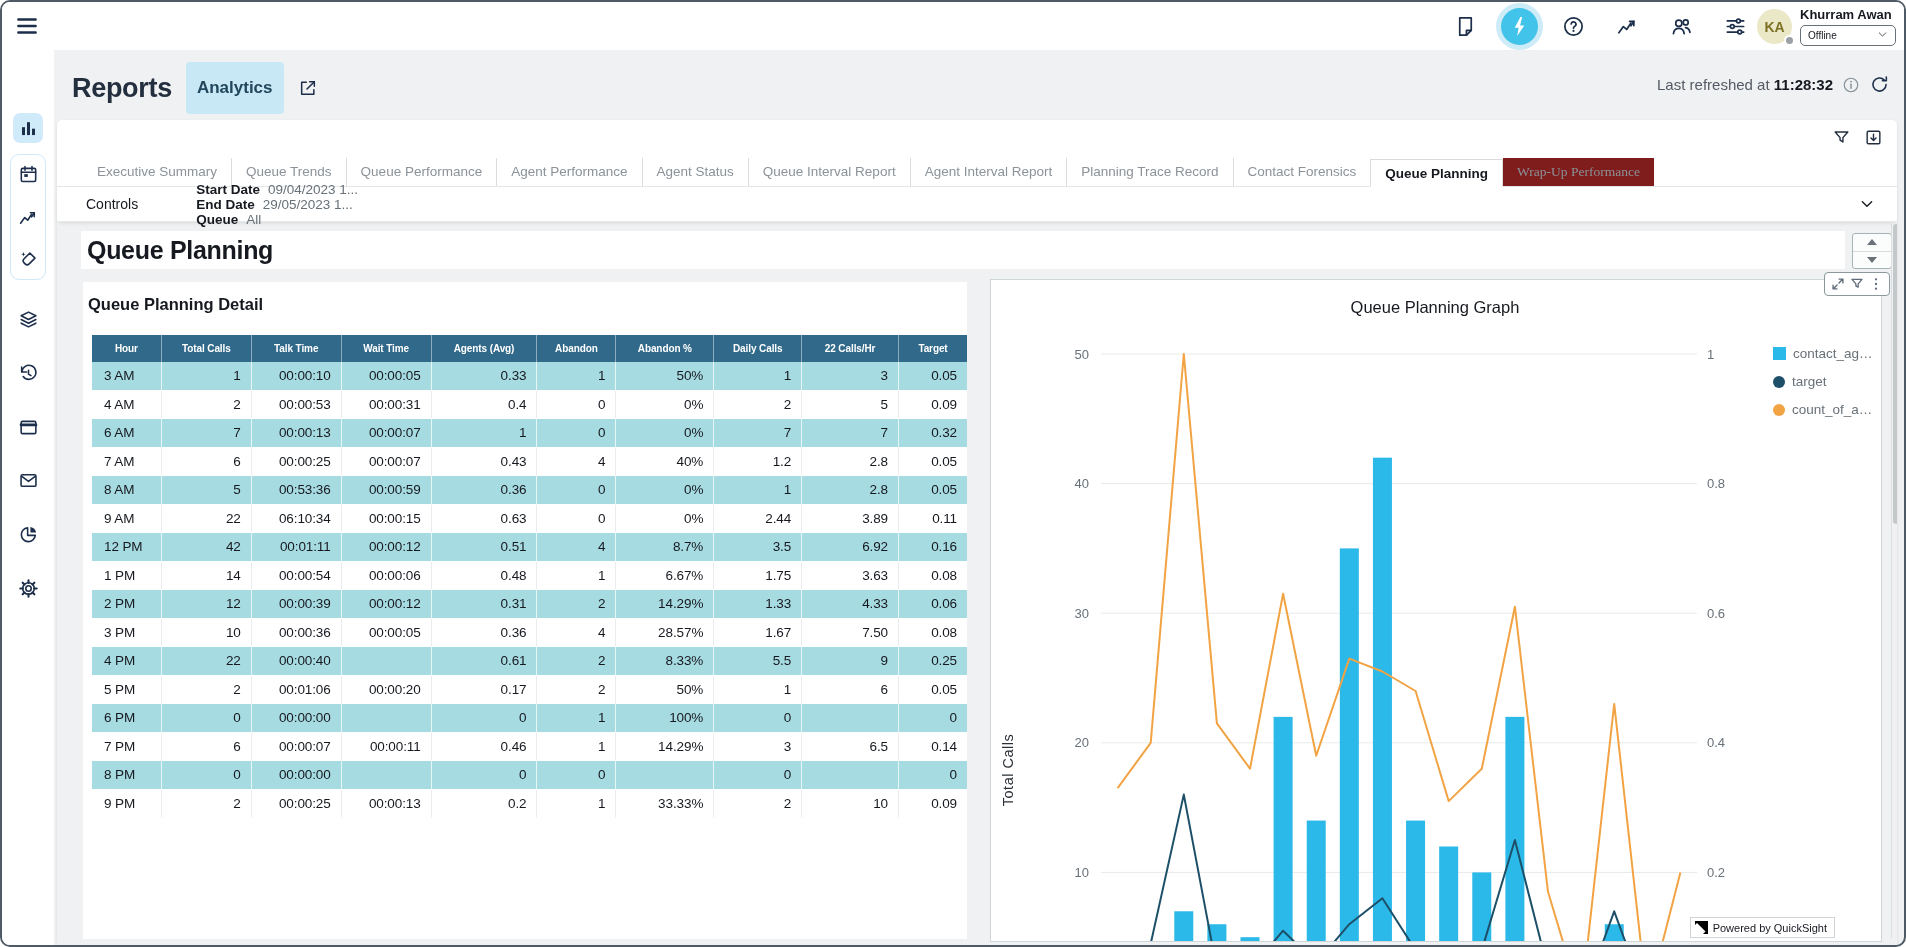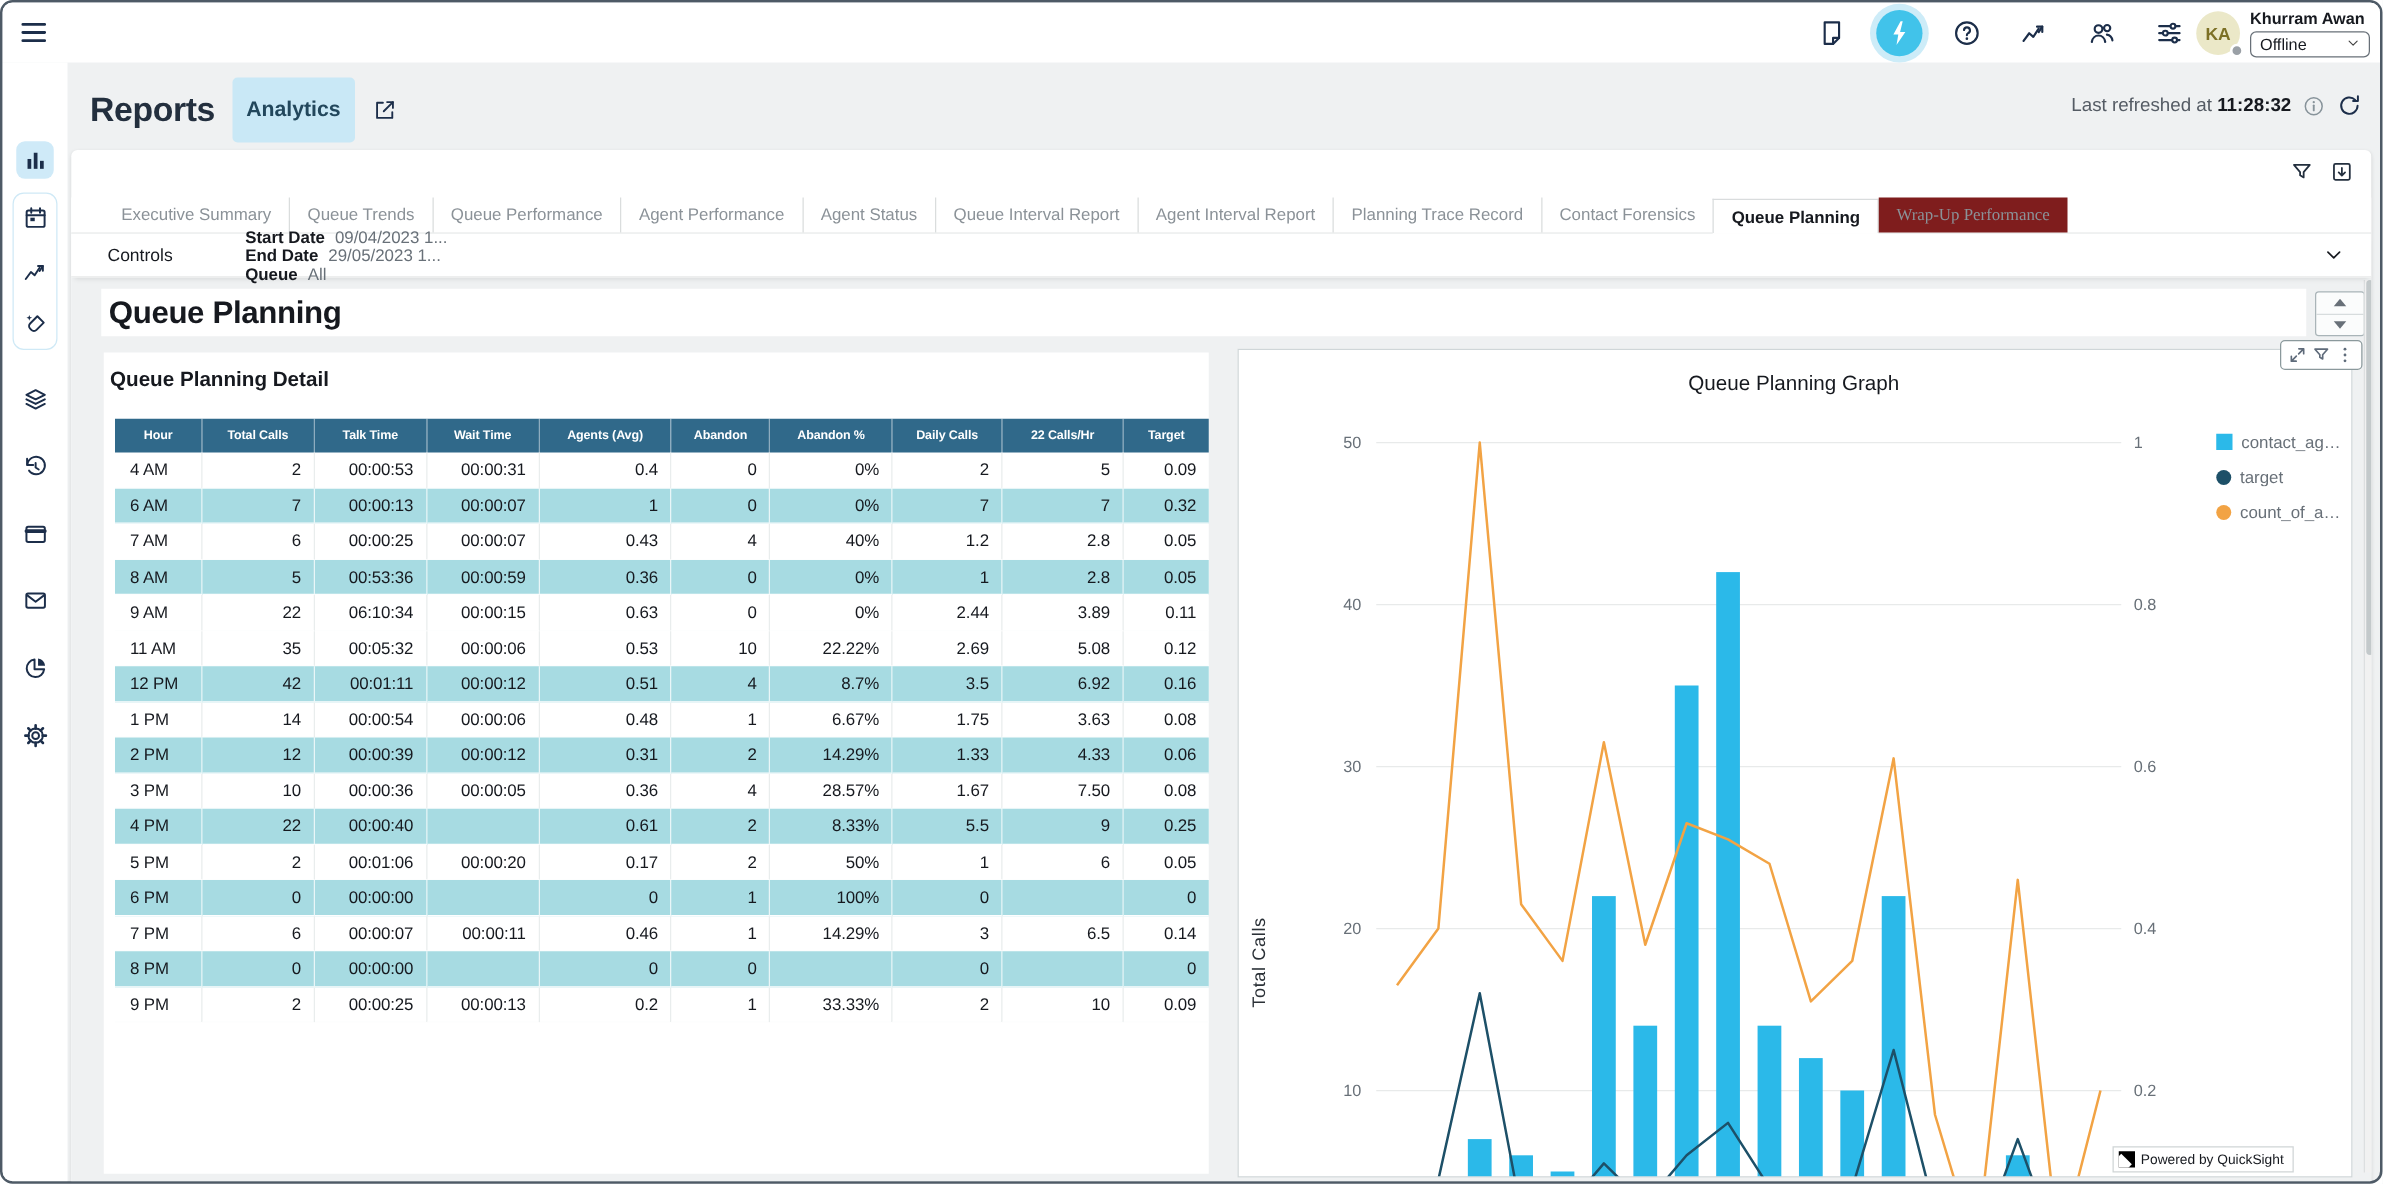--- a/index.html
+++ b/index.html
@@ -10,21 +10,21 @@
   .topbar { position:absolute; left:0; top:0; width:100%; height:48px; background:#fff; z-index:40; }
   .hamburger { position:absolute; left:12px; top:11px; width:26px; height:26px; color:#1c2e4a; cursor:pointer; }
   .tb-icons { position:absolute; right:150px; top:6px; display:flex; gap:17px; align-items:center; }
   .tb-btn { width:37px; height:37px; border-radius:50%; display:flex; align-items:center; justify-content:center; color:#1c2e4a; cursor:pointer; }
   .tb-btn svg { width:23px; height:23px; }
   .tb-btn.active { background:#41c3ea; color:#fff; box-shadow:0 0 0 5px #cdecf8; }
   .user-chip { position:absolute; right:8px; top:5px; display:flex; gap:8px; align-items:flex-start; }
   .avatar { position:relative; width:35px; height:35px; border-radius:50%; background:#ebe8c8; color:#7c7025; font-weight:bold; font-size:14px; display:flex; align-items:center; justify-content:center; margin-top:2px; }
   .avatar .dot { position:absolute; right:-3px; bottom:-2px; width:11px; height:11px; border-radius:50%; background:#9aa0a6; border:2px solid #fff; }
   .user-name { font-size:13px; font-weight:bold; color:#16191f; margin-bottom:3px; }
-  .status-select { width:96px; height:21px; border:1px solid #687078; border-radius:5px; font-size:13px; color:#16191f; display:flex; align-items:center; justify-content:space-between; padding:0 7px; cursor:pointer; background:#fff;text-align:right; }
+  .status-select { width:96px; height:21px; border:1px solid #687078; border-radius:5px; font-size:10px; color:#16191f; display:flex; align-items:center; justify-content:space-between; padding:0 7px; cursor:pointer; background:#fff;text-align:right; }
   .status-select svg { width:11px; height:11px; color:#444; }
 
   
   .sidebar { position:absolute; left:0; top:48px; bottom:0; width:52px; background:#fff; z-index:30; }
   .sb-item { position:absolute; left:11px; width:30px; height:30px; display:flex; align-items:center; justify-content:center; color:#1c2e4a; border-radius:7px; cursor:pointer; }
   .sb-item svg { width:21px; height:21px; }
   .sb-item.active { background:#cfeaf8; }
   .sb-group { position:absolute; left:8px; top:104px; width:36px; height:126px; border:1px solid #cfe9f6; border-radius:9px; }
 
   
@@ -347,20 +347,32 @@
                 <th>Wait Time</th>
                 <th>Agents (Avg)</th>
                 <th>Abandon</th>
                 <th>Abandon %</th>
                 <th>Daily Calls</th>
                 <th>22 Calls/Hr</th>
                 <th>Target</th>
               </tr>
             </thead>
             <tbody>
+              <tr class="alt">
+                <td>3 AM</td>
+                <td>1</td>
+                <td>00:00:10</td>
+                <td>00:00:05</td>
+                <td>0.33</td>
+                <td>1</td>
+                <td>50%</td>
+                <td>1</td>
+                <td>3</td>
+                <td>0.05</td>
+              </tr>
               <tr>
                 <td>4 AM</td>
                 <td>2</td>
                 <td>00:00:53</td>
                 <td>00:00:31</td>
                 <td>0.4</td>
                 <td>0</td>
                 <td>0%</td>
                 <td>2</td>
                 <td>5</td>
@@ -406,32 +418,20 @@
                 <td>9 AM</td>
                 <td>22</td>
                 <td>06:10:34</td>
                 <td>00:00:15</td>
                 <td>0.63</td>
                 <td>0</td>
                 <td>0%</td>
                 <td>2.44</td>
                 <td>3.89</td>
                 <td>0.11</td>
-              </tr>
-              <tr>
-                <td>11 AM</td>
-                <td>35</td>
-                <td>00:05:32</td>
-                <td>00:00:06</td>
-                <td>0.53</td>
-                <td>10</td>
-                <td>22.22%</td>
-                <td>2.69</td>
-                <td>5.08</td>
-                <td>0.12</td>
               </tr>
               <tr class="alt">
                 <td>12 PM</td>
                 <td>42</td>
                 <td>00:01:11</td>
                 <td>00:00:12</td>
                 <td>0.51</td>
                 <td>4</td>
                 <td>8.7%</td>
                 <td>3.5</td>

